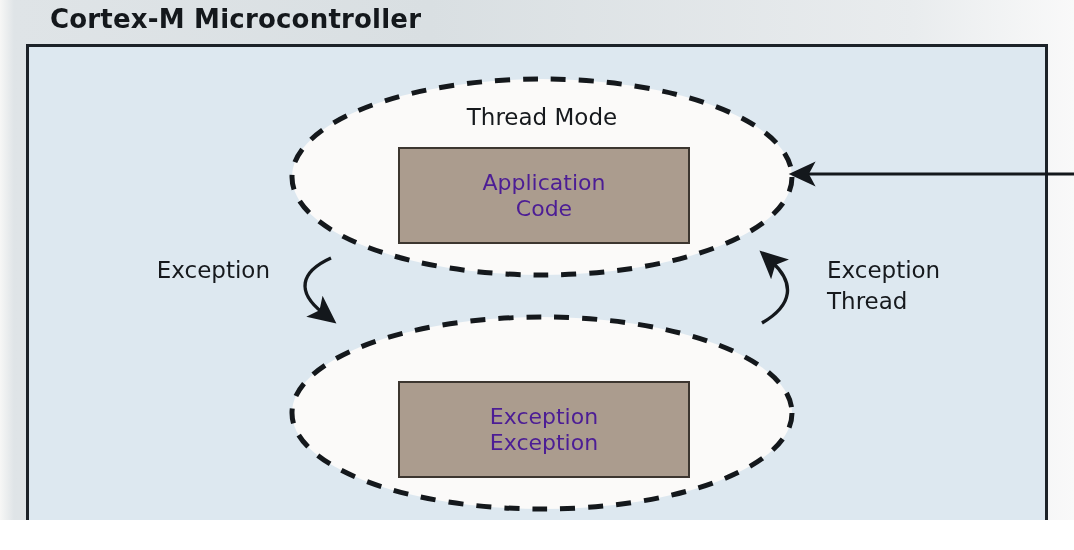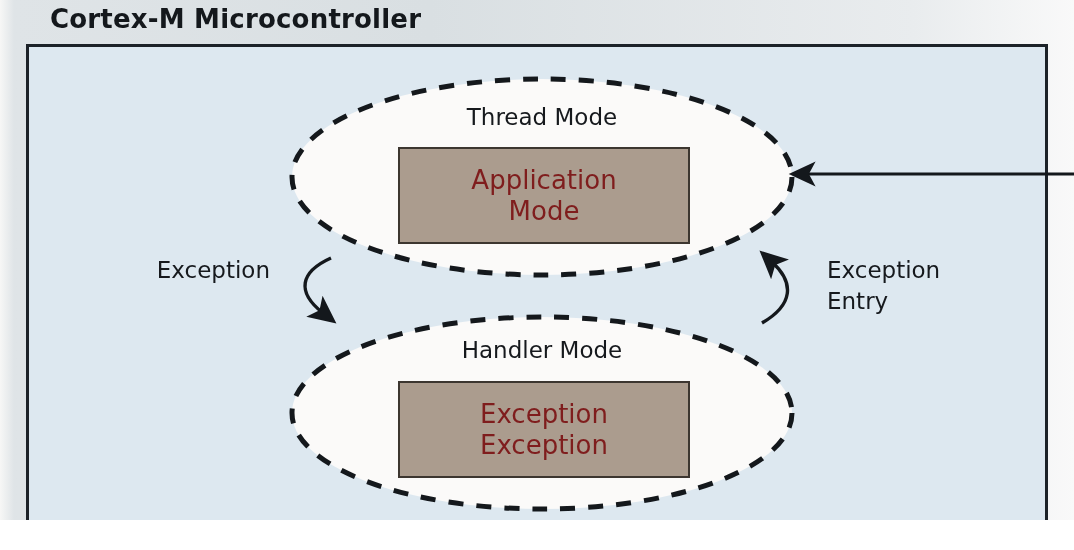--- a/index.html
+++ b/index.html
@@ -65,22 +65,22 @@
     background: #ab9c8e;
     border: 2px solid #3c3630;
     display: flex;
     flex-direction: column;
     align-items: center;
     justify-content: center;
     line-height: 1.18;
   }
   .code-box span {
     font-family: "DejaVu Sans", sans-serif;
-    font-size: 26px;
-    color: #7f1d1d;
+    font-size: 22px;
+    color: #4c1d95;
     text-align: center;
     white-space: nowrap;
   }
   .flow-label {
     position: absolute;
     font-family: "DejaVu Sans", sans-serif;
     font-size: 23px;
     color: #16191d;
     line-height: 1.35;
     white-space: nowrap;
@@ -121,32 +121,31 @@
 
     <path d="M 762,323 C 793,305 795,283 772,262" fill="none" stroke="#14181c" stroke-width="3.4" marker-end="url(#arrowhead-up)"></path>
 
     <path d="M 1074,174 L 806,174" fill="none" stroke="#14181c" stroke-width="3.2" marker-end="url(#arrowhead-left)"></path>
   </svg>
 
   <div class="mode-label" style="left:292px; top:104px; width:500px;">Thread Mode</div>
 
   <div class="code-box" style="left:398px; top:147px; width:292px; height:97px;">
     <span>Application</span>
-    <span>Mode</span>
+    <span>Code</span>
   </div>
 
-  <div class="mode-label" style="left:292px; top:337px; width:500px;">Handler Mode</div>
 
   <div class="code-box" style="left:398px; top:381px; width:292px; height:97px;">
     <span>Exception</span>
     <span>Exception</span>
   </div>
 
   <div class="flow-label right-align" style="left:108px; top:255px; width:162px;">
     <div>Exception</div>
   </div>
 
   <div class="flow-label left-align" style="left:827px; top:255px; width:180px;">
     <div>Exception</div>
-    <div>Entry</div>
+    <div>Thread</div>
   </div>
 
 </div>
 
 </body></html>

